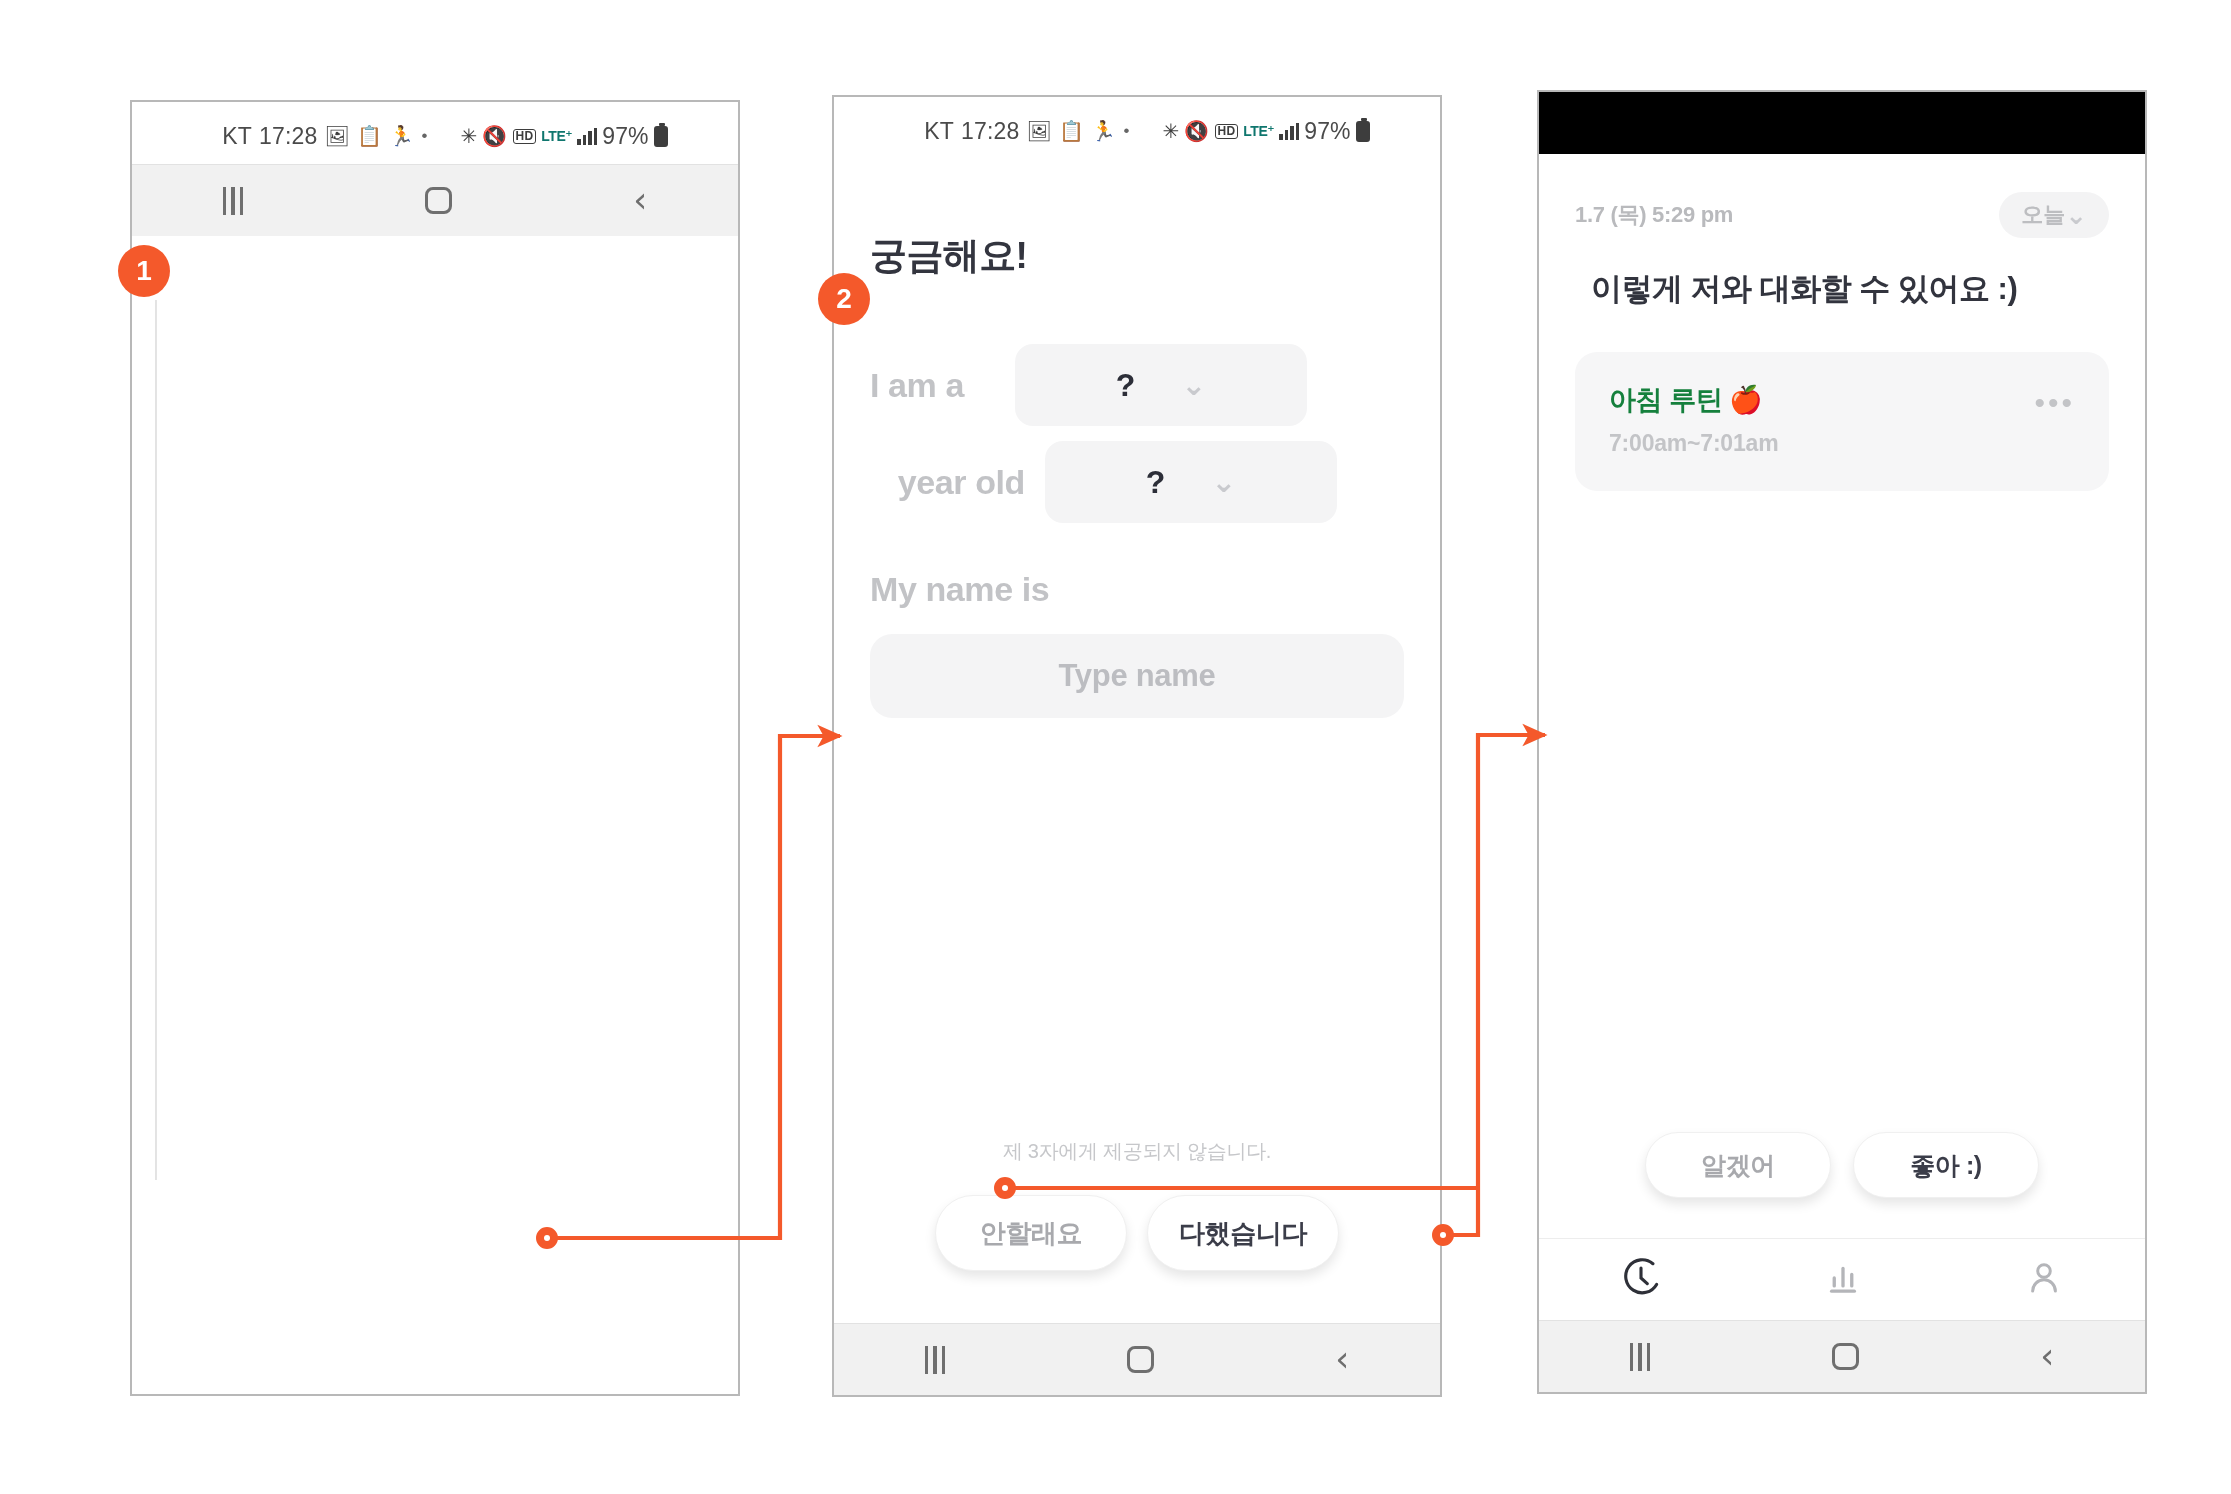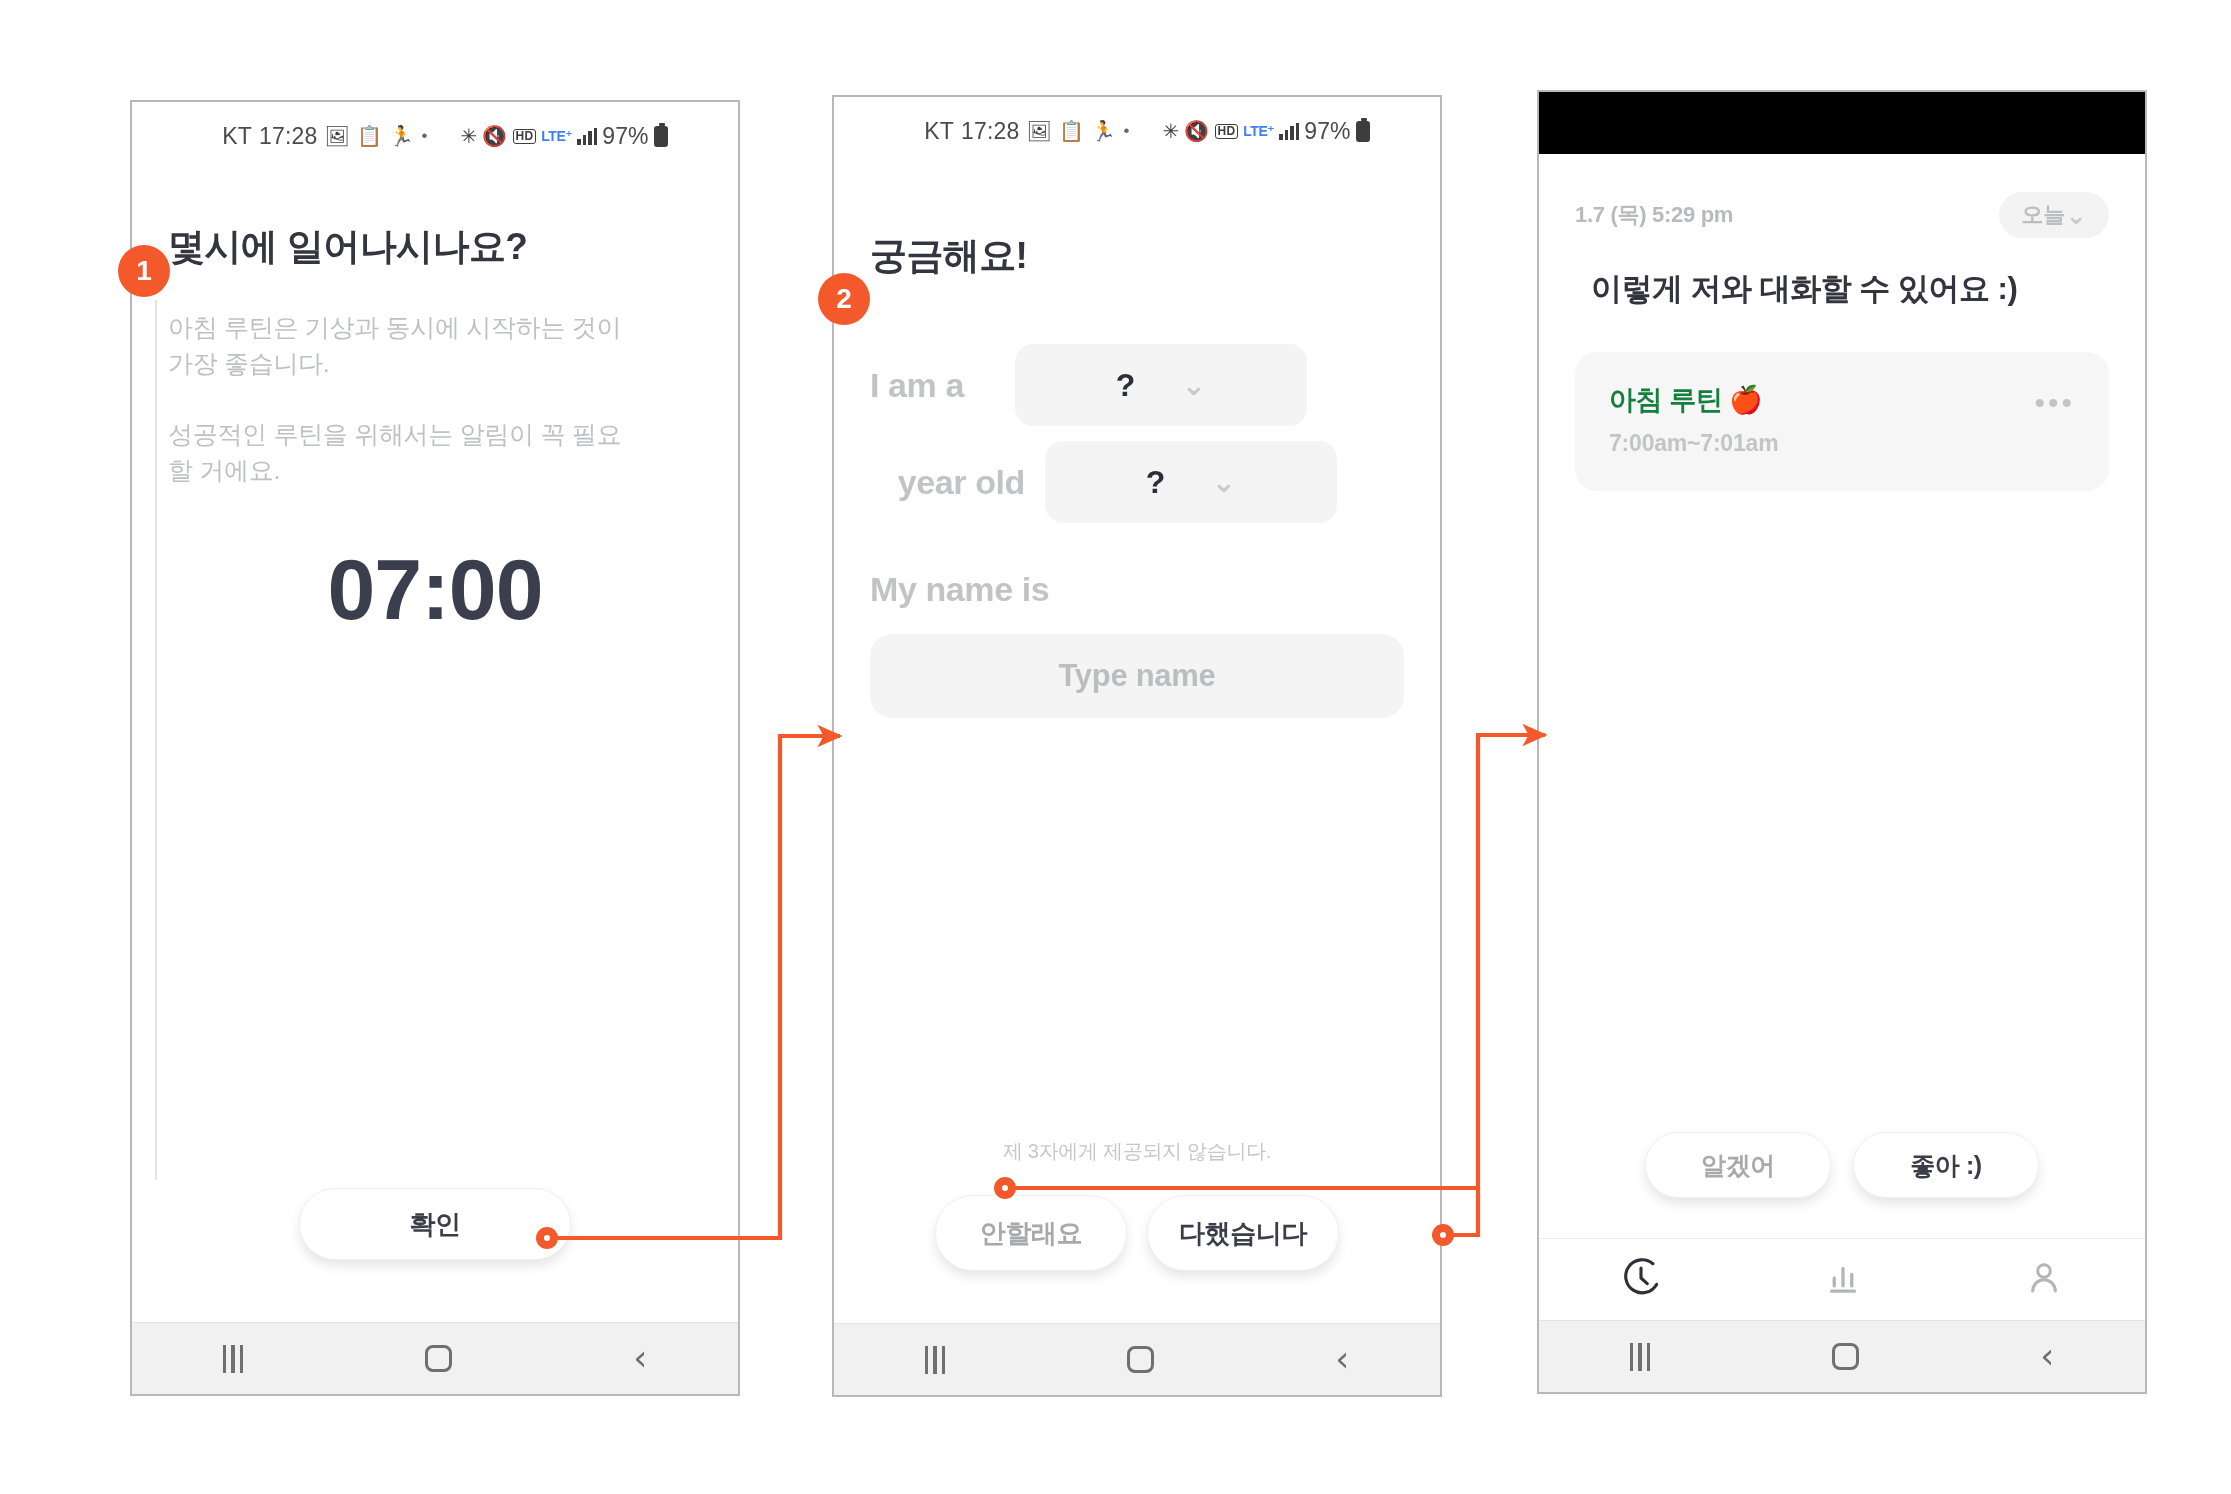--- a/index.html
+++ b/index.html
@@ -38,21 +38,21 @@
     padding-left: 20px;
   }
   .statusbar .sb-left { display: flex; align-items: center; gap: 7px; }
   .statusbar .sb-right { display: flex; align-items: center; gap: 5px; margin-left: 26px; }
   .sb-ico { font-size: 20px; line-height: 1; color: #3d3d3d; }
   .sb-dot { font-size: 17px; color: #666; }
   .sb-lte {
     font-size: 12px; font-weight: bold; border: 1.6px solid #3d3d3d;
     border-radius: 3px; padding: 0 2px; line-height: 13px; color: #3d3d3d;
   }
-  .sb-lteplus { font-size: 14px; font-weight: bold; color: #3b82f6; letter-spacing: -.5px;}
+  .sb-lteplus { font-size: 14px; font-weight: bold; color: #0f766e; letter-spacing: -.5px;}
   .sb-bars { display: inline-flex; align-items: flex-end; gap: 2px; height: 17px; }
   .sb-bars i { width: 3.5px; background: #3d3d3d; display: block; }
   .sb-bars i:nth-child(1){height:6px}.sb-bars i:nth-child(2){height:10px}
   .sb-bars i:nth-child(3){height:14px}.sb-bars i:nth-child(4){height:17px}
   .sb-batt { width: 14px; height: 21px; border: 2px solid #3d3d3d; border-radius: 3px;
              background: #3d3d3d; position: relative; }
   .sb-batt::before { content:''; position:absolute; top:-5px; left:3px; width:6px;
                      height:3px; background:#3d3d3d; border-radius:1px; }
   .statusbar-black { height: 62px; background: #000000; }
 
@@ -182,32 +182,20 @@
             <i></i>
             <i></i>
             <i></i>
             <i></i>
           </span>
         <span>97%</span>
         <span class="sb-batt"></span>
       </span>
     </div>
 
-    <div class="screen">
-      <div class="pad" style="margin-top:58px">
-        <h1 class="title">몇시에 일어나시나요?</h1>
-        <p class="body" style="margin-top:37px; width:470px">아침 루틴은 기상과 동시에 시작하는 것이 가장 좋습니다.</p>
-        <p class="body" style="margin-top:34px; width:470px">성공적인 루틴을 위해서는 알림이 꼭 필요할 거에요.</p>
-        <div class="bigtime" style="margin-top:52px">07:00</div>
-      </div>
-      <div style="flex:1"></div>
-      <div style="display:flex; justify-content:center; padding-bottom:62px">
-        <div class="pill dark" style="width:272px; height:72px; font-size:26px">확인</div>
-      </div>
-    </div>
 
     <div class="navbar">
       <span class="nav-recents">
           <i></i>
           <i></i>
           <i></i>
         </span>
       <span class="nav-home"></span>
       <span class="nav-back">‹</span>
     </div>

